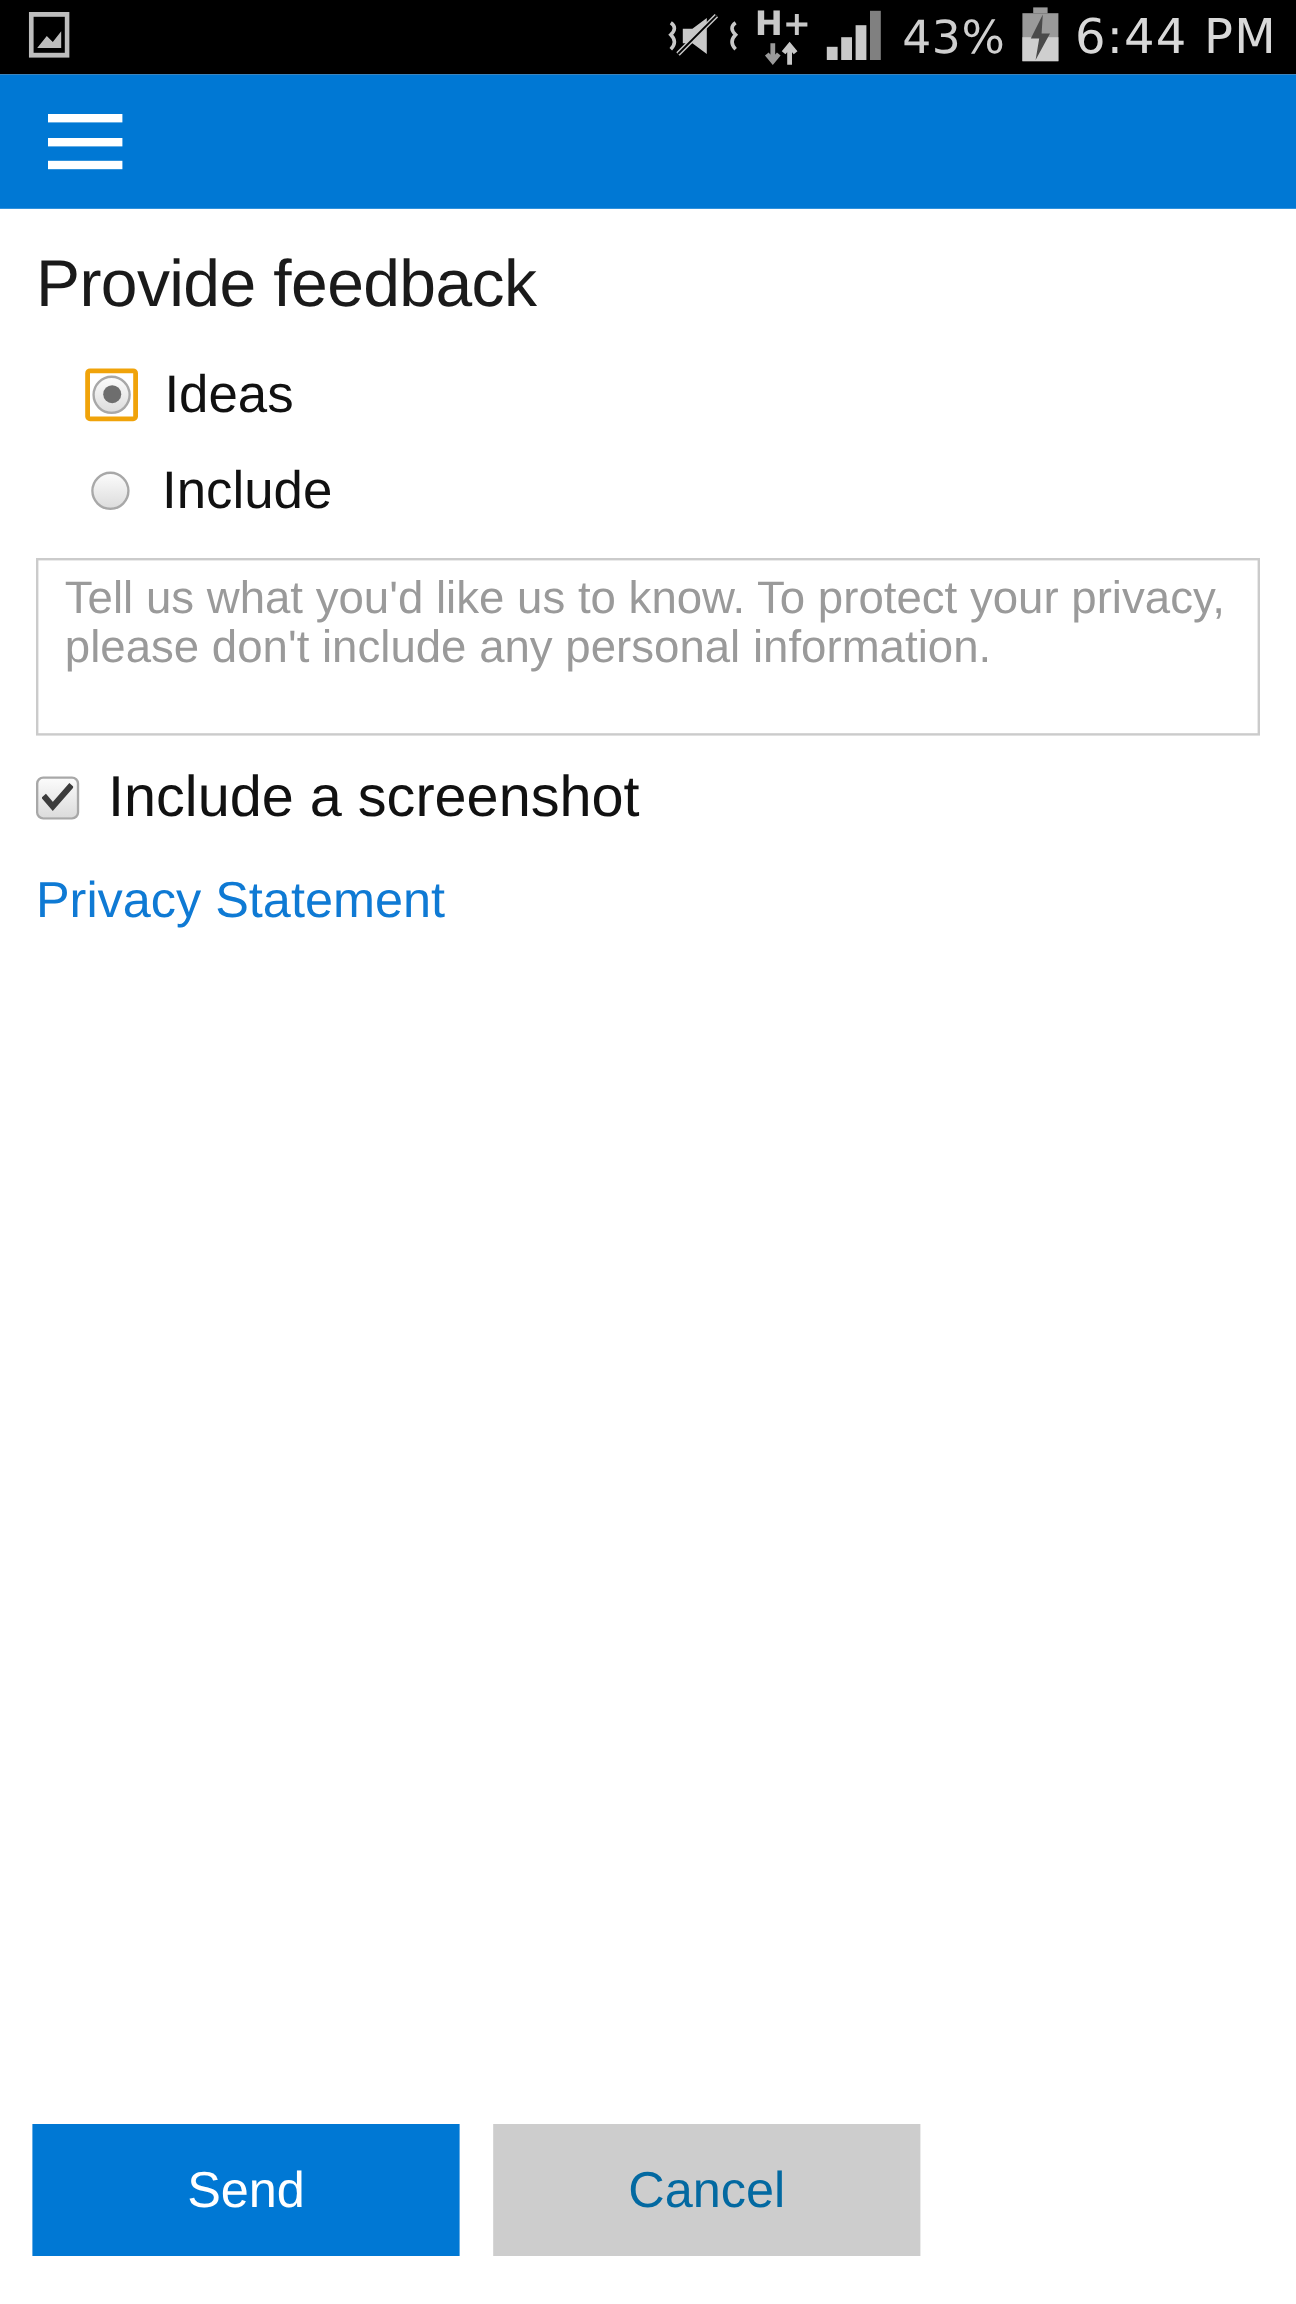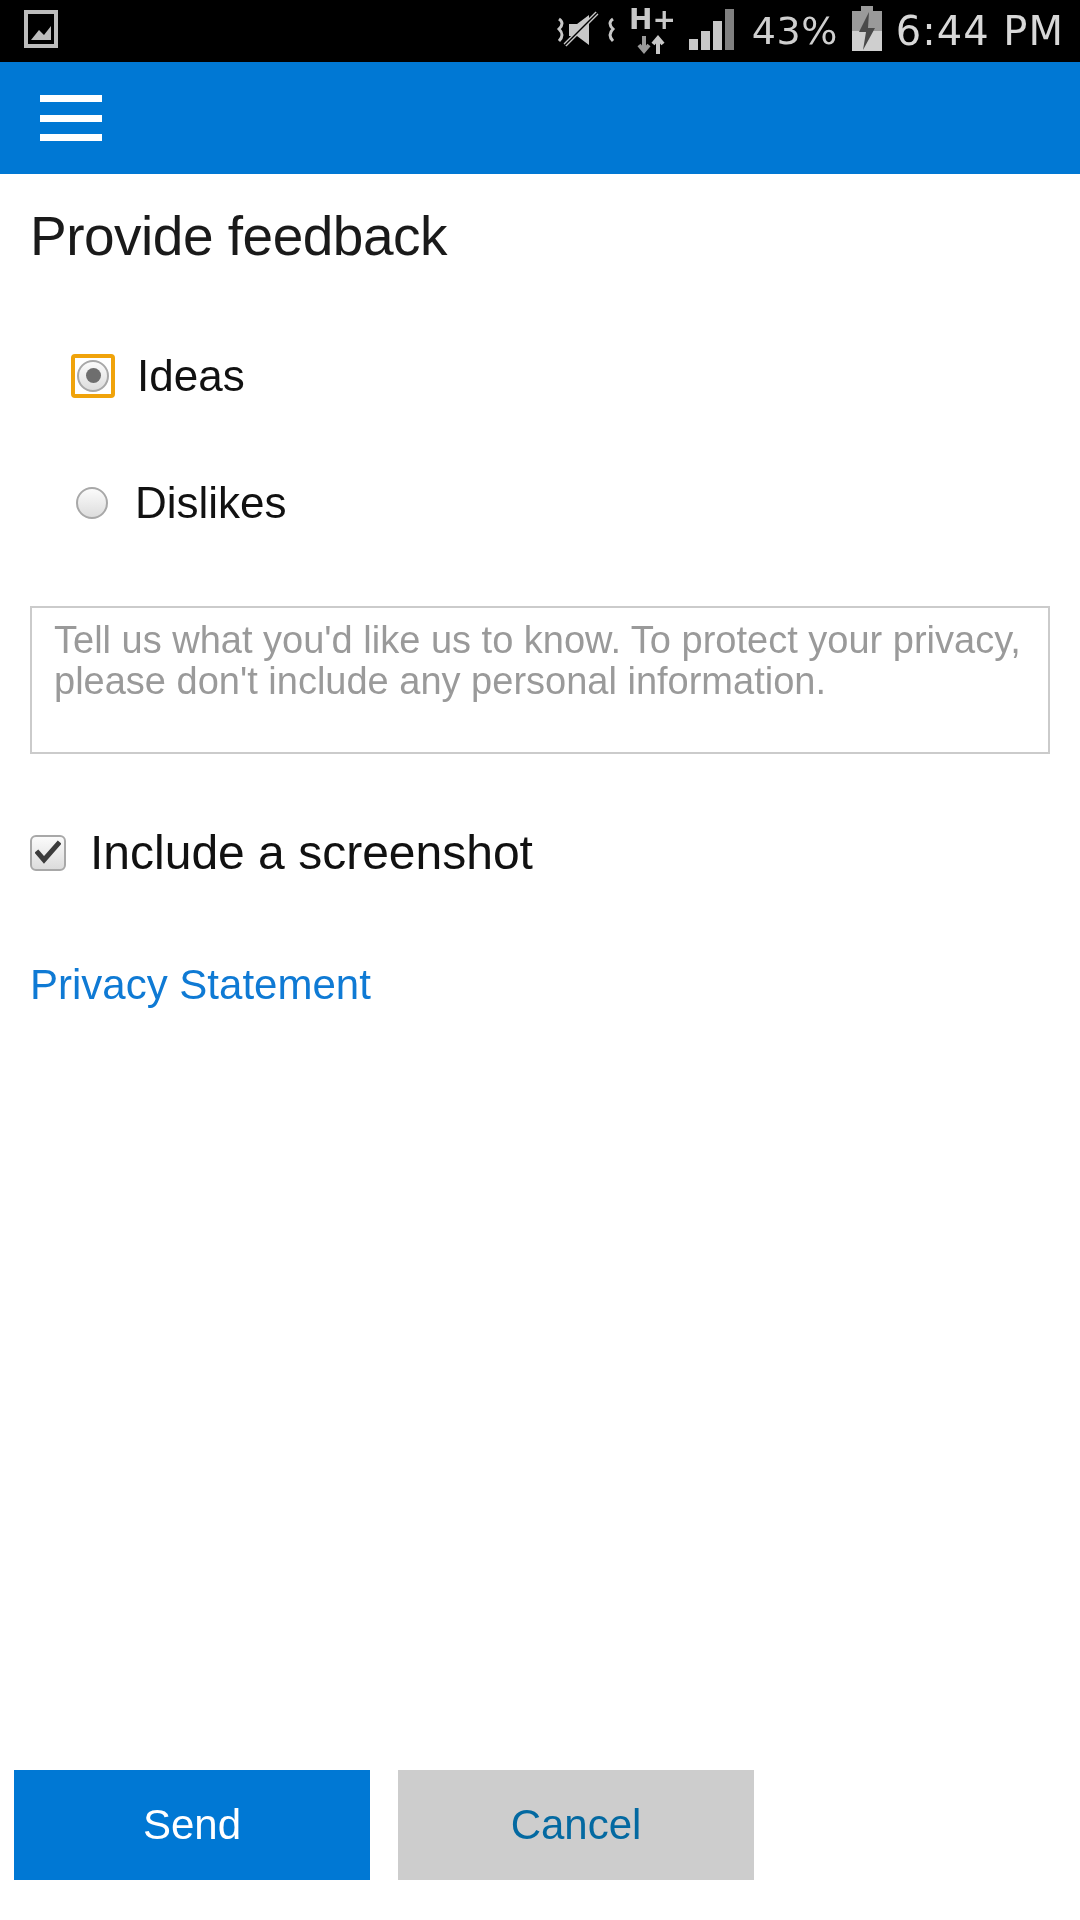--- a/index.html
+++ b/index.html
@@ -91,21 +91,20 @@
     background: #ffffff;
   }
 
   
   .content {
     flex: 1 1 auto;
     padding: 0 30px;
     display: flex;
     flex-direction: column;
     min-height: 0;
-    gap: 47px;
   }
 
   .page-title {
     font-size: 55px;
     color: #1a1a1a;
     font-weight: normal;
     margin-top: 32px;
     margin-bottom: 22px;
     letter-spacing: -0.5px;
     line-height: 1.1;
@@ -222,21 +221,21 @@
     width: max-content;
   }
   .link-first { margin-top: 26px; }
 
   .spacer { flex: 1 1 auto; }
 
   
   .actions {
     display: flex;
     gap: 28px;
-    padding: 0 30px 40px 14px;
+    padding: 0 30px 40px 27px;
   }
   .btn {
     height: 110px;
     width: 356px;
     border: none;
     font-family: "Liberation Sans", sans-serif;
     font-size: 42px;
     cursor: pointer;
     line-height: 1;
   }
@@ -329,21 +328,21 @@
       <span class="radio-label">Ideas</span>
     </div>
 
 
     <div class="radio-row">
       <span class="radio-box">
         <span class="radio-dot">
           
         </span>
       </span>
-      <span class="radio-label">Dislikes</span>
+      <span class="radio-label">Include</span>
     </div>
 
     <textarea class="feedback-area" placeholder="Tell us what you'd like us to know. To protect your privacy, please don't include any personal information." style=""></textarea>
 
     <div class="check-row">
       <span class="check-box">
         <svg class="check-mark" viewBox="0 0 26 26">
           <path d="M3 13 L9 20 L23 4" fill="none" stroke="#3c3c3c" stroke-width="5" stroke-linecap="square"></path>
         </svg>
       </span>

